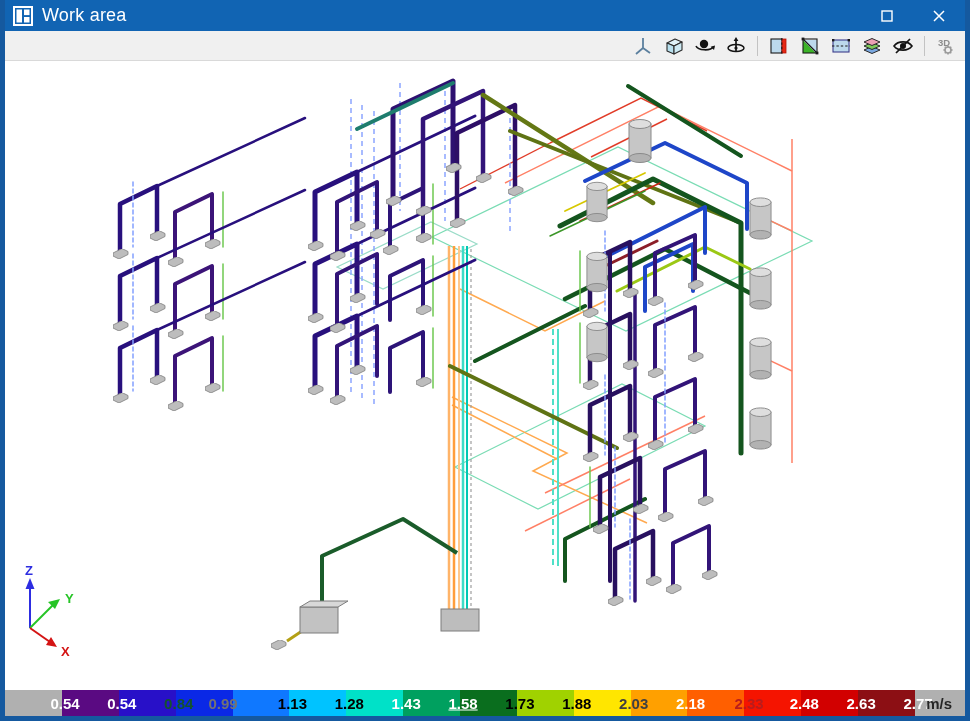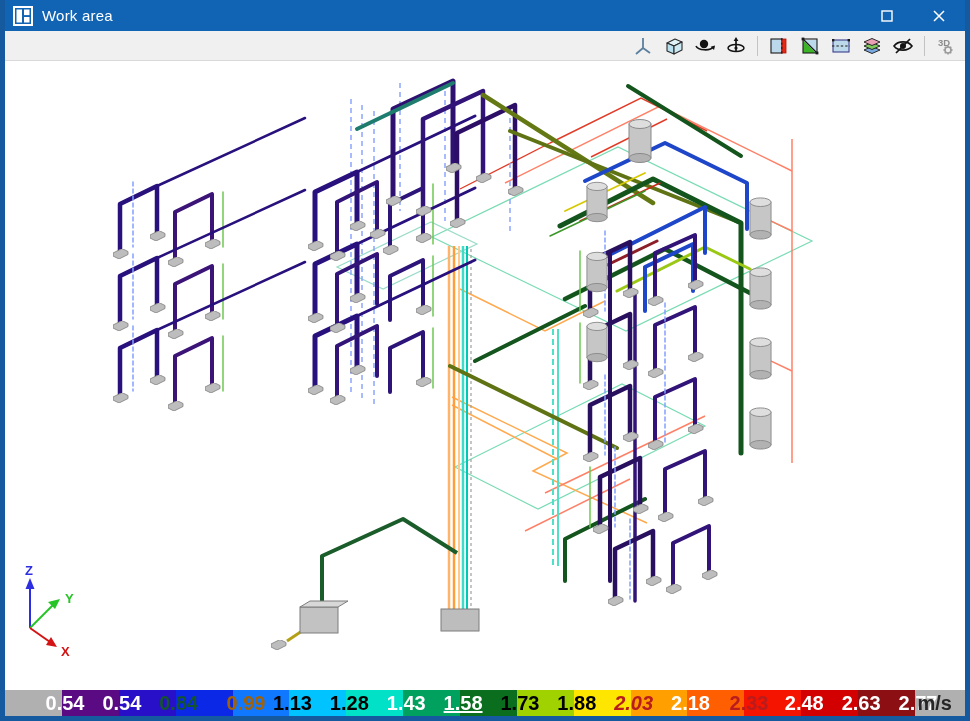--- a/index.html
+++ b/index.html
@@ -18,21 +18,21 @@
 
   
   .titlebar {
     height:31px; flex:0 0 31px;
     background:#1164b3;
     display:flex; align-items:center;
     color:#ffffff;
     padding-left:8px;
   }
   .titlebar .app-icon { width:20px; height:20px; margin-right:9px; flex:0 0 20px; }
-  .titlebar .title-text { font-size:15px; letter-spacing:.2px; }
+  .titlebar .title-text { font-size:18px; letter-spacing:.2px; }
   .titlebar .spacer { flex:1; }
   .tb-btn {
     width:52px; height:31px; display:flex; align-items:center; justify-content:center;
     color:#fff; cursor:default;
   }
   .tb-btn svg { display:block; }
 
   
   .toolbar {
     height:30px; flex:0 0 30px;
@@ -51,21 +51,21 @@
   
   .canvas {
     flex:1 1 auto; position:relative; background:#ffffff; overflow:hidden;
   }
   .canvas svg.model { position:absolute; left:0; top:0; }
 
   
   .legend {
     height:26px; flex:0 0 26px;
     display:flex; position:relative;
-    font-weight:bold; font-size:20px;
+    font-weight:bold; font-size:15px;
   }
   .legend .band { height:100%; }
   .lg-label {
     position:absolute; top:50%; transform:translate(-50%,-50%);
     white-space:nowrap; line-height:1;
   }
   .lg-unit {
     position:absolute; top:50%; transform:translateY(-50%);
     right:13px; color:#262626;
   }
@@ -483,28 +483,28 @@
       <div class="band" style="flex: 1 1 0px; background: rgb(255, 230, 0);"></div>
       <div class="band" style="flex: 1 1 0px; background: rgb(255, 160, 0);"></div>
       <div class="band" style="flex: 1 1 0px; background: rgb(255, 95, 0);"></div>
       <div class="band" style="flex: 1 1 0px; background: rgb(245, 20, 0);"></div>
       <div class="band" style="flex: 1 1 0px; background: rgb(210, 0, 0);"></div>
       <div class="band" style="flex: 1 1 0px; background: rgb(140, 15, 20);"></div>
       <div class="band" style="flex: 0 0 50px; background: rgb(176, 176, 176);"></div>
       <span class="lg-label" style="left: 60px; color: rgb(255, 255, 255);">0.54</span>
       <span class="lg-label" style="left: 116.867px; color: rgb(255, 255, 255);">0.54</span>
       <span class="lg-label" style="left: 173.733px; color: #14532d;">0.84</span>
-      <span class="lg-label" style="left: 241px; color: #a16207;">0.99</span>
+      <span class="lg-label" style="left: 218px; color: #737373;">0.99</span>
       <span class="lg-label" style="left: 287.467px; color: rgb(0, 0, 0);">1.13</span>
       <span class="lg-label" style="left: 344.333px; color: rgb(0, 0, 0);">1.28</span>
       <span class="lg-label" style="left: 401.2px; color: rgb(255, 255, 255);">1.43</span>
       <span class="lg-label" style="left: 458.067px; color: rgb(255, 255, 255); text-decoration: underline;">1.58</span>
       <span class="lg-label" style="left: 514.933px; color: rgb(0, 0, 0);">1.73</span>
       <span class="lg-label" style="left: 571.8px; color: rgb(0, 0, 0);">1.88</span>
-      <span class="lg-label" style="left: 628.667px; color: #b91c1c; font-style: italic;">2.03</span>
+      <span class="lg-label" style="left: 628.667px; color: #404040;">2.03</span>
       <span class="lg-label" style="left: 685.533px; color: rgb(255, 255, 255);">2.18</span>
       <span class="lg-label" style="left: 744px; color: #b91c1c; text-align: center;">2.33</span>
       <span class="lg-label" style="left: 799.267px; color: rgb(255, 255, 255);">2.48</span>
       <span class="lg-label" style="left: 856.133px; color: rgb(255, 255, 255);">2.63</span>
       <span class="lg-label" style="left: 913px; color: rgb(255, 255, 255);">2.77</span>
       <span class="lg-unit">m/s</span>
     </div>
 
 </div>
 

